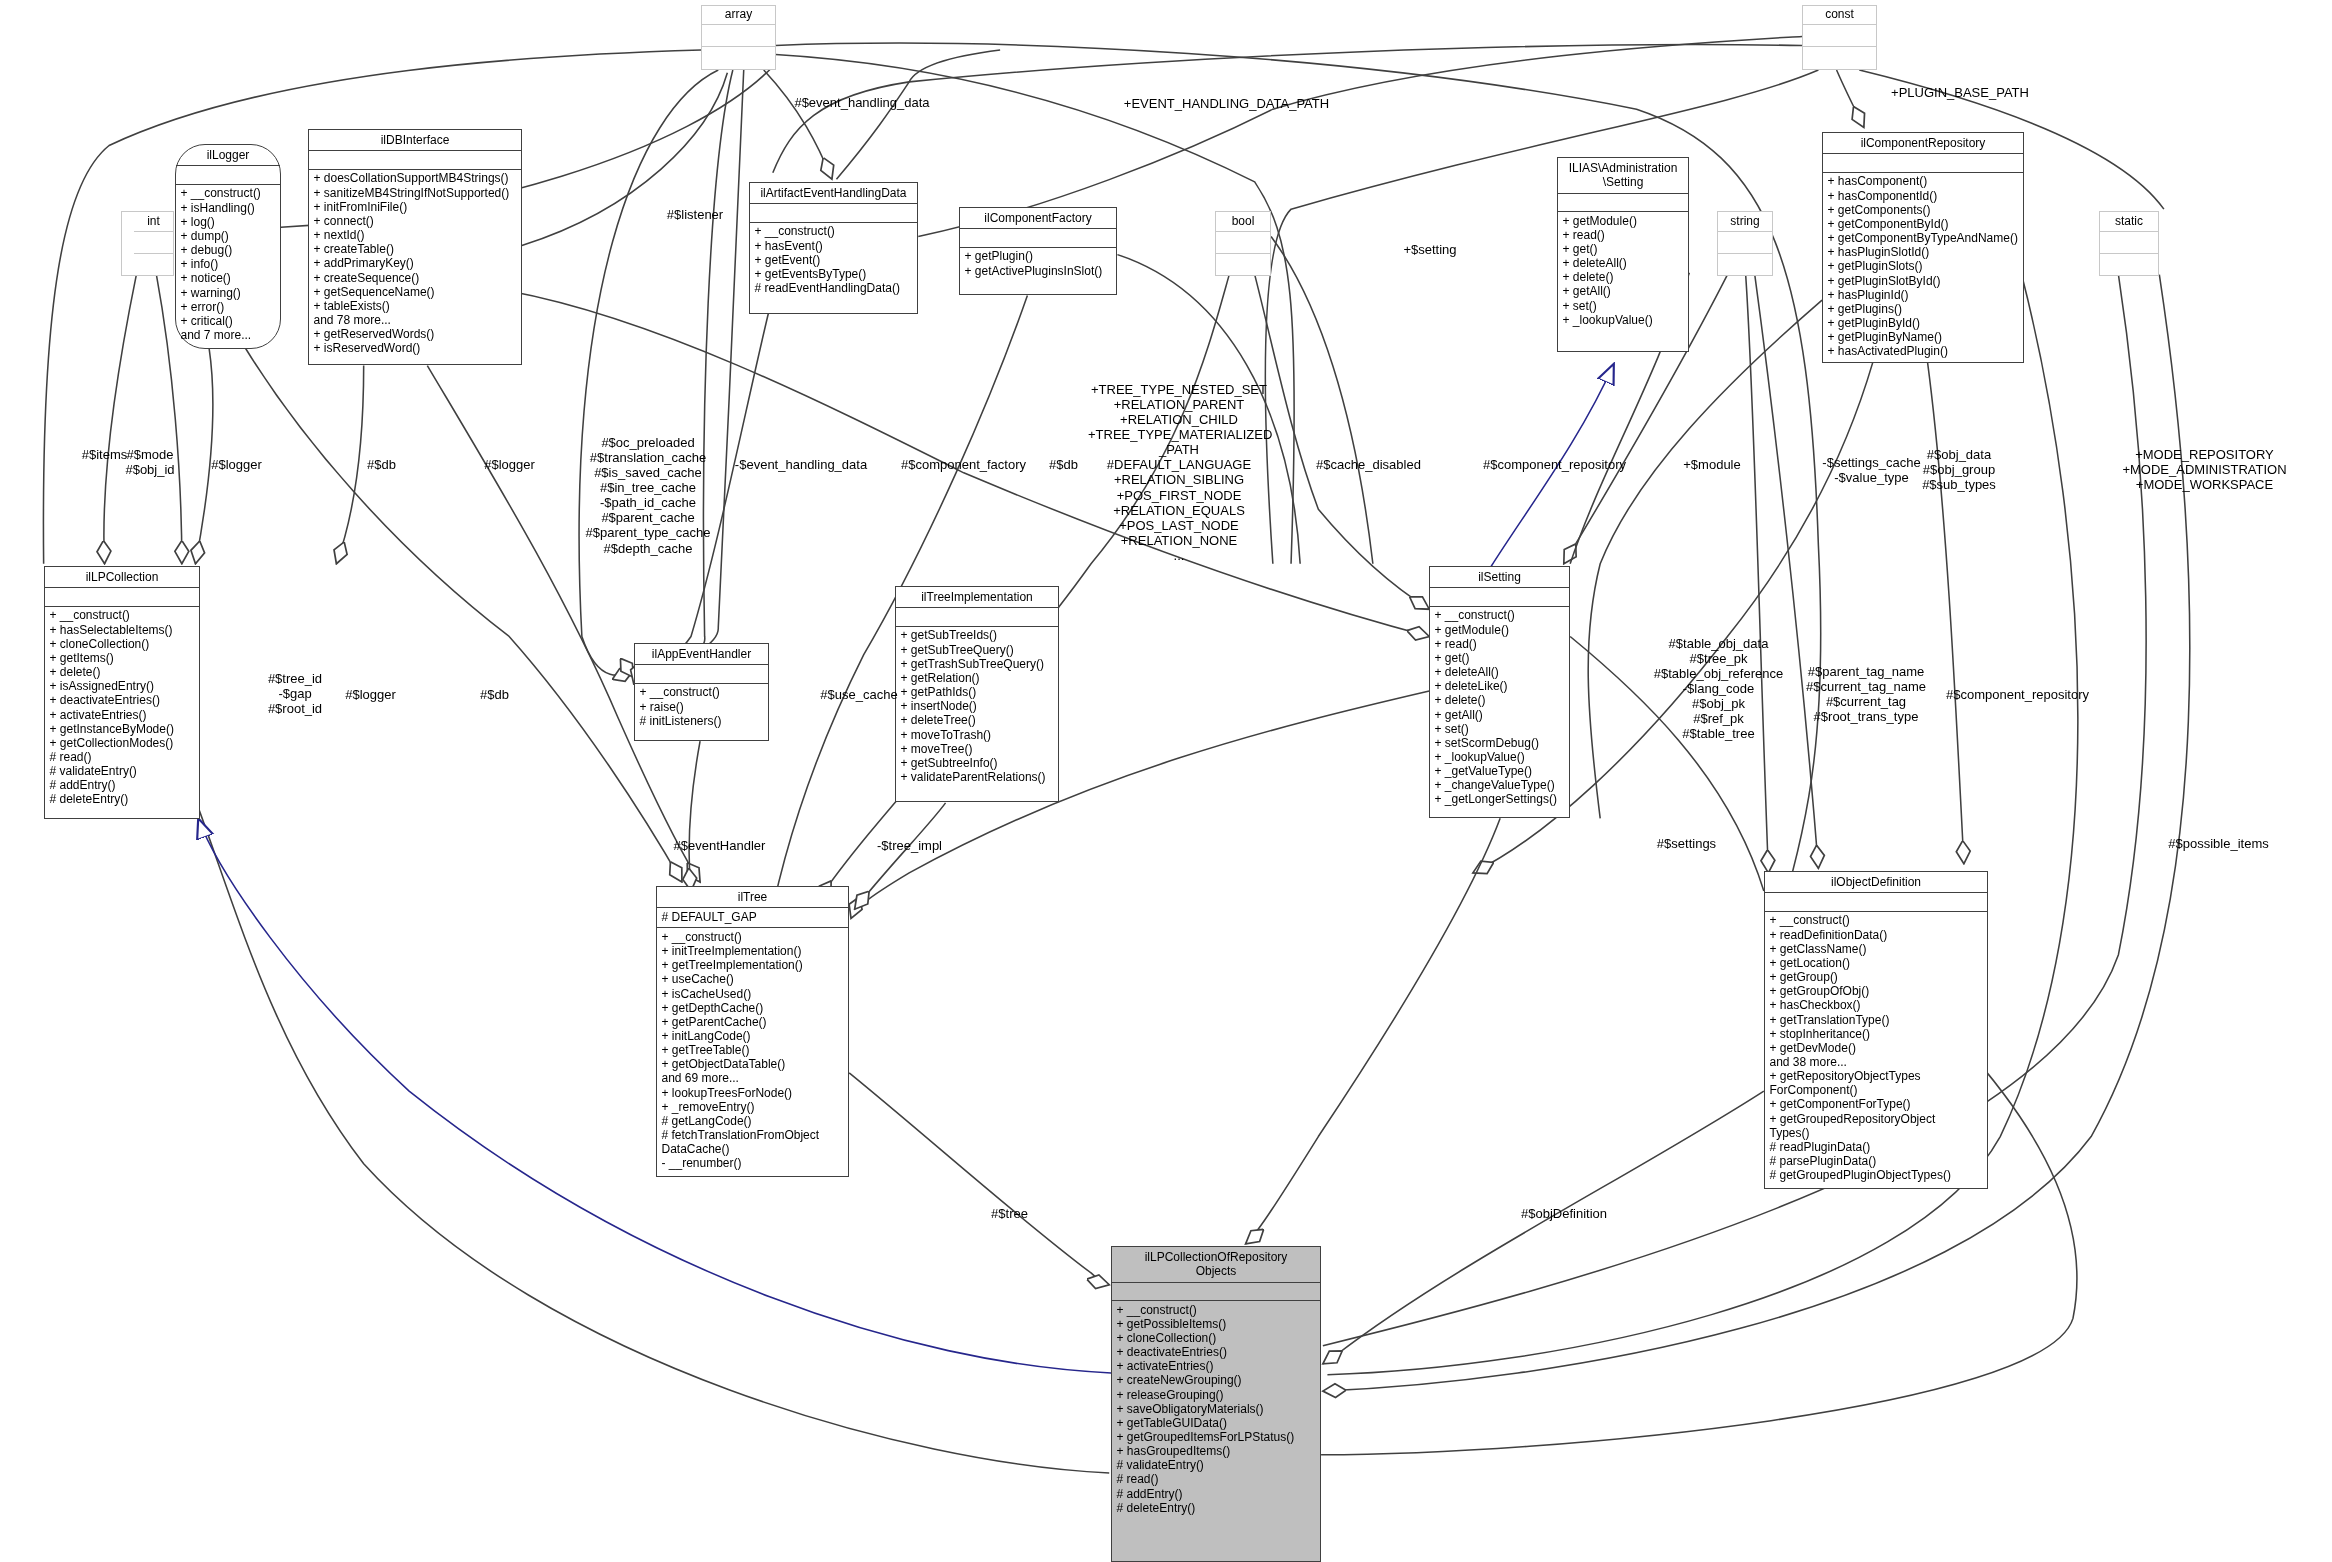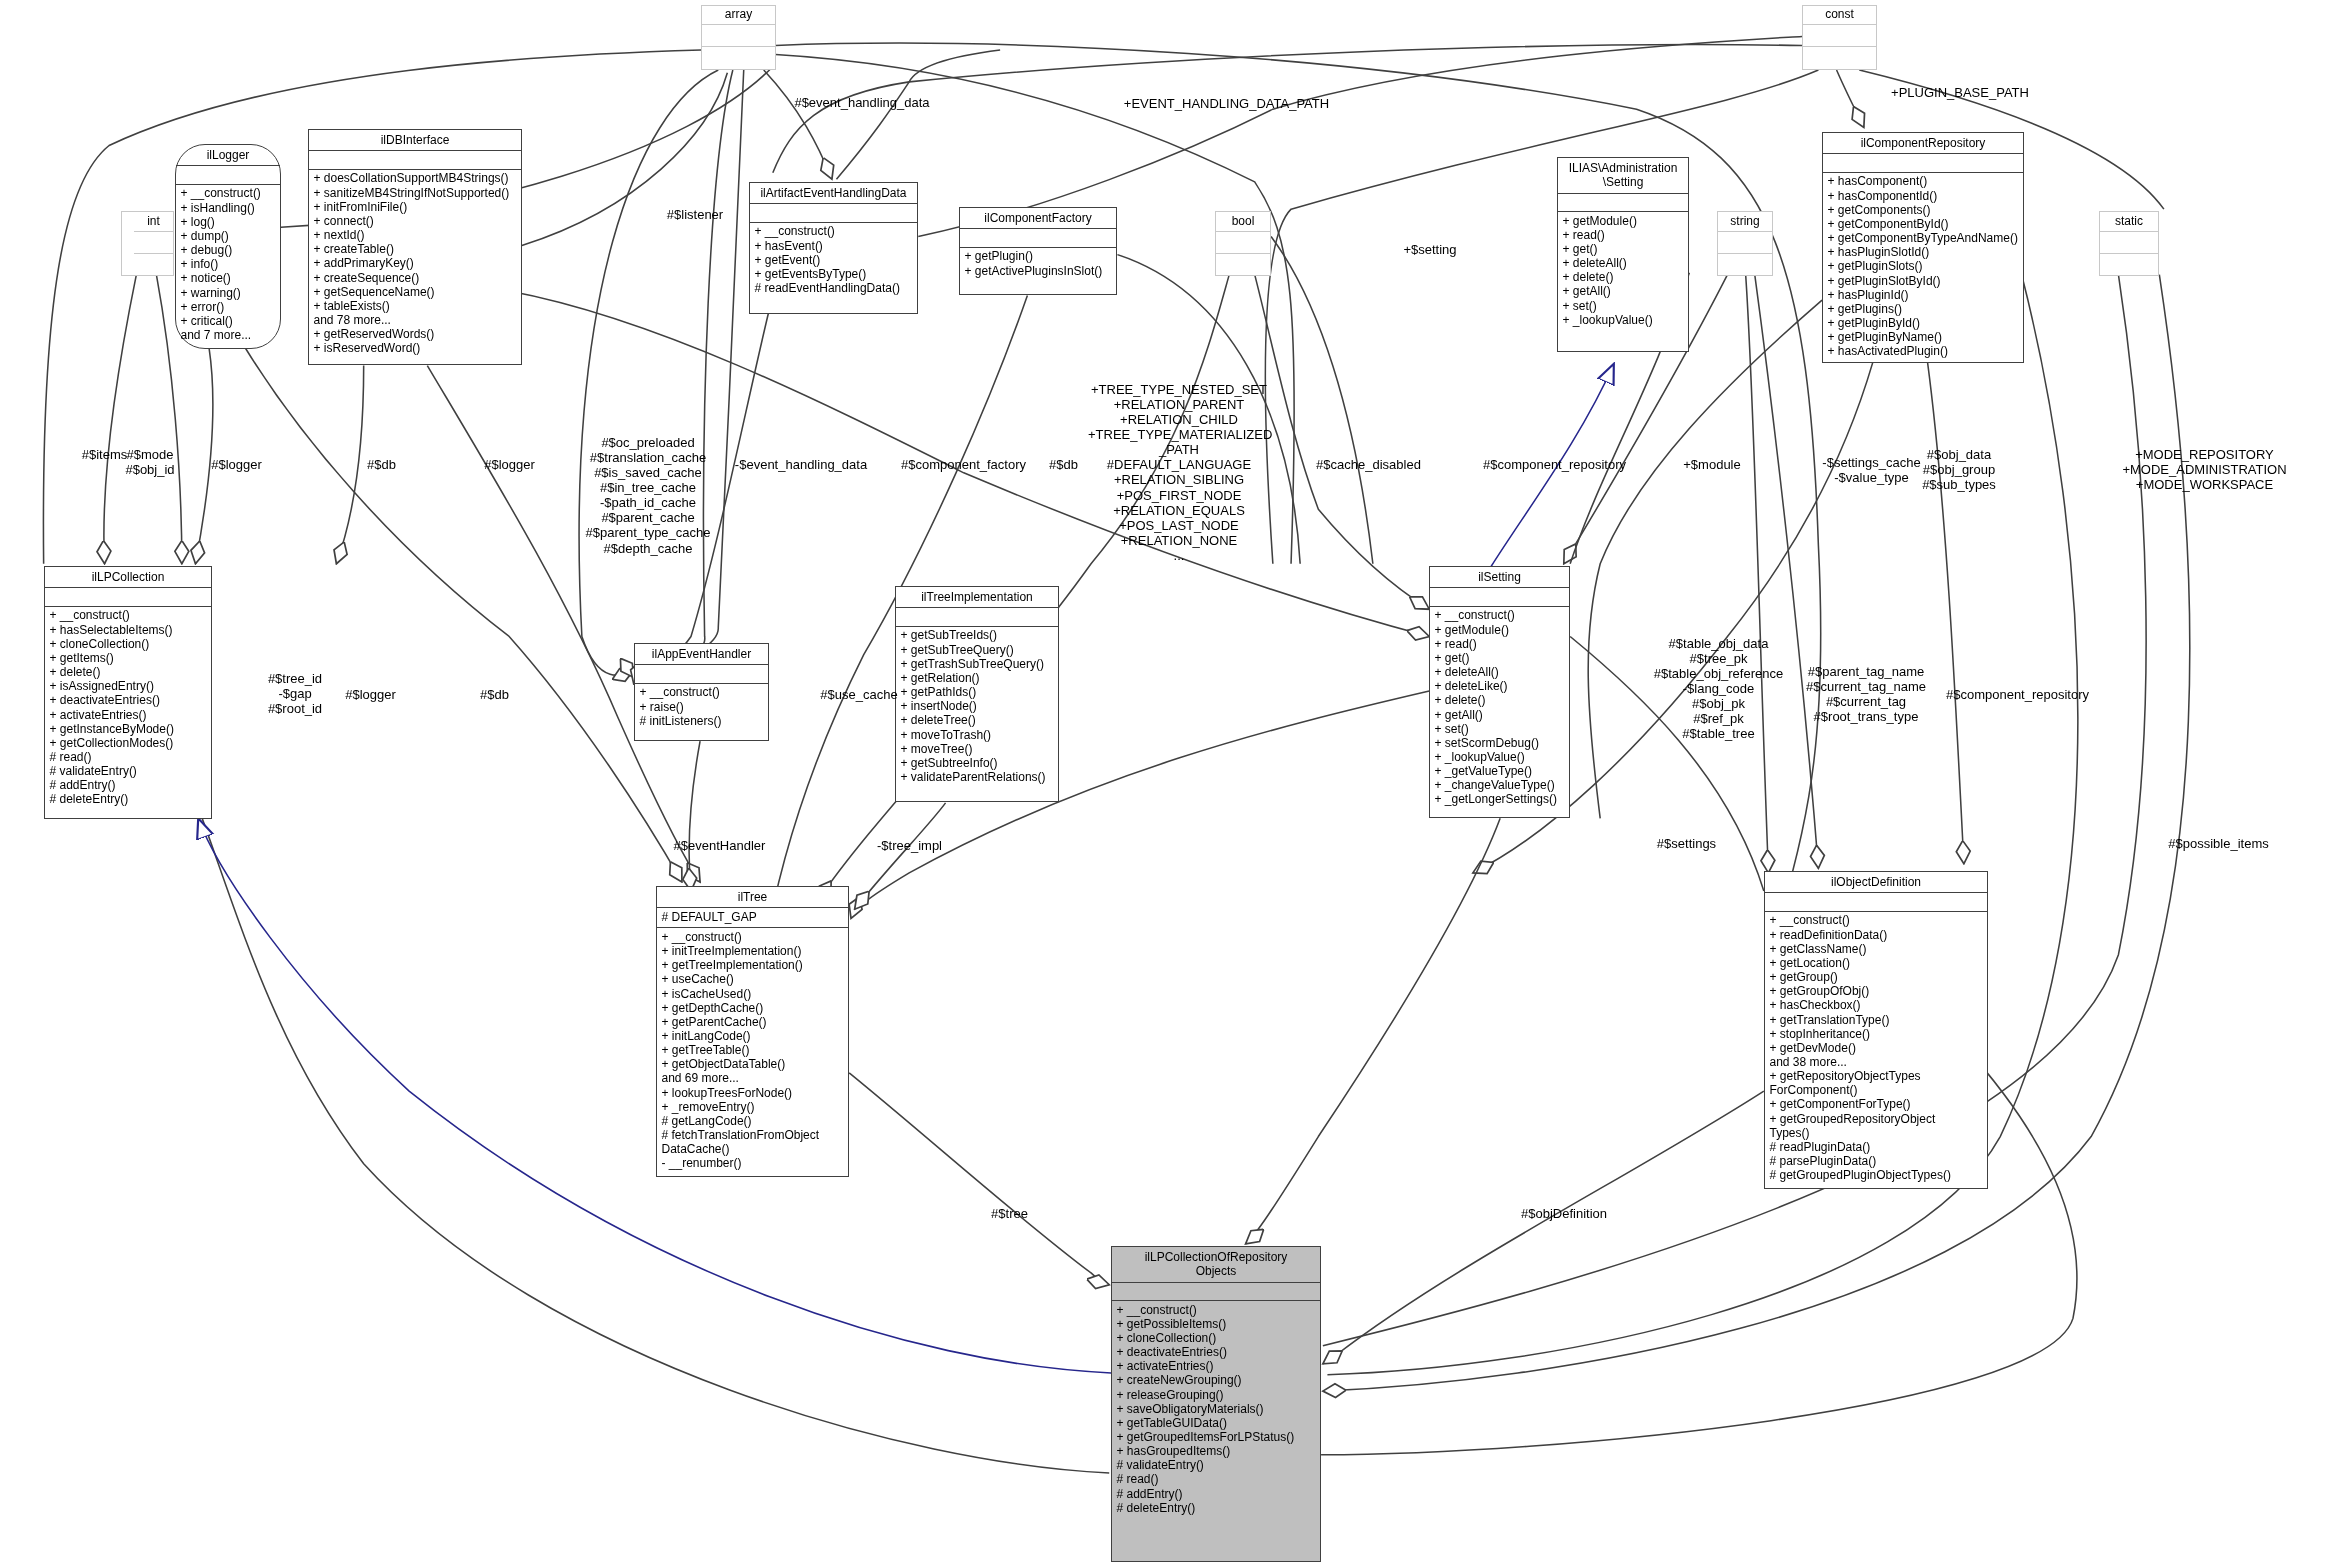--- a/index.html
+++ b/index.html
@@ -284,21 +284,21 @@
           <span class="row">+ hasPluginSlotId()</span>
           <span class="row">+ getPluginSlots()</span>
           <span class="row">+ getPluginSlotById()</span>
           <span class="row">+ hasPluginId()</span>
           <span class="row">+ getPlugins()</span>
           <span class="row">+ getPluginById()</span>
           <span class="row">+ getPluginByName()</span>
           <span class="row">+ hasActivatedPlugin()</span>
         </div>
       </div>
-      <div class="uml-class" style="left: 44px; top: 566px; width: 168px; min-height: 253px;">
+      <div class="uml-class" style="left: 44px; top: 566px; width: 156px; min-height: 253px;">
         <div class="cls-name">ilLPCollection</div>
         <div class="cls-attrs"></div>
         <div class="cls-ops">
           <span class="row">+ __construct()</span>
           <span class="row">+ hasSelectableItems()</span>
           <span class="row">+ cloneCollection()</span>
           <span class="row">+ getItems()</span>
           <span class="row">+ delete()</span>
           <span class="row">+ isAssignedEntry()</span>
           <span class="row">+ deactivateEntries()</span>

